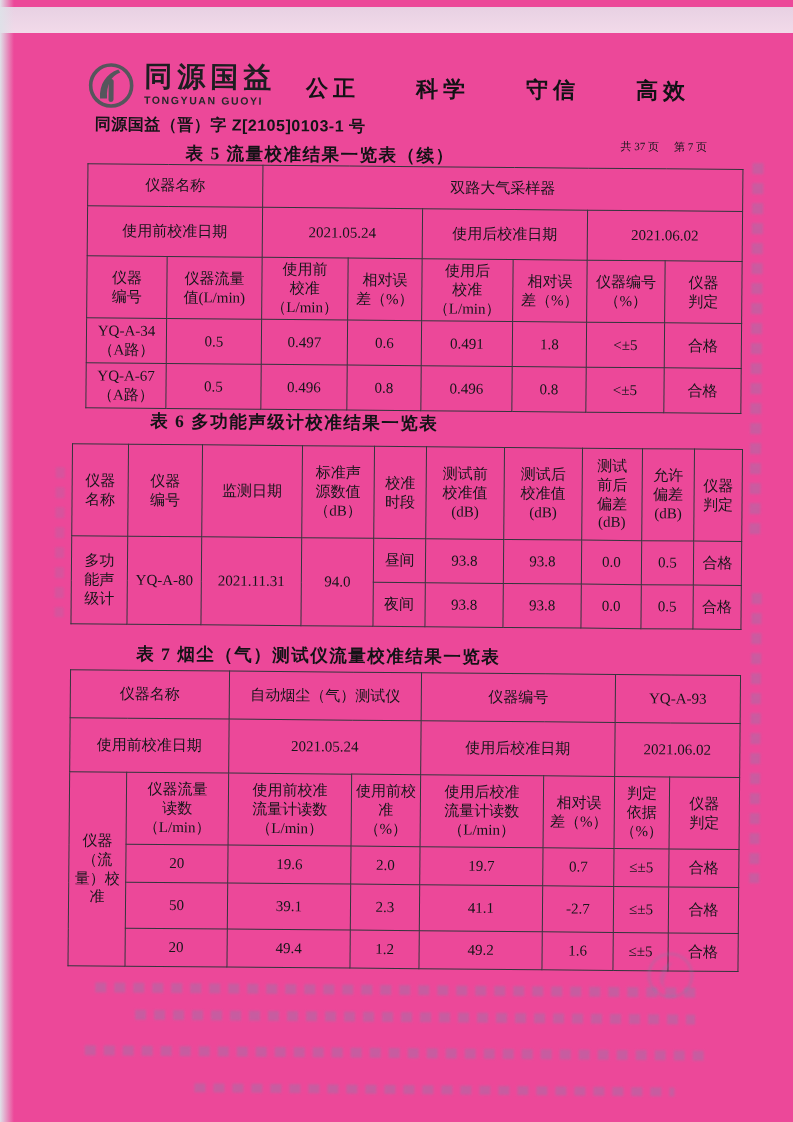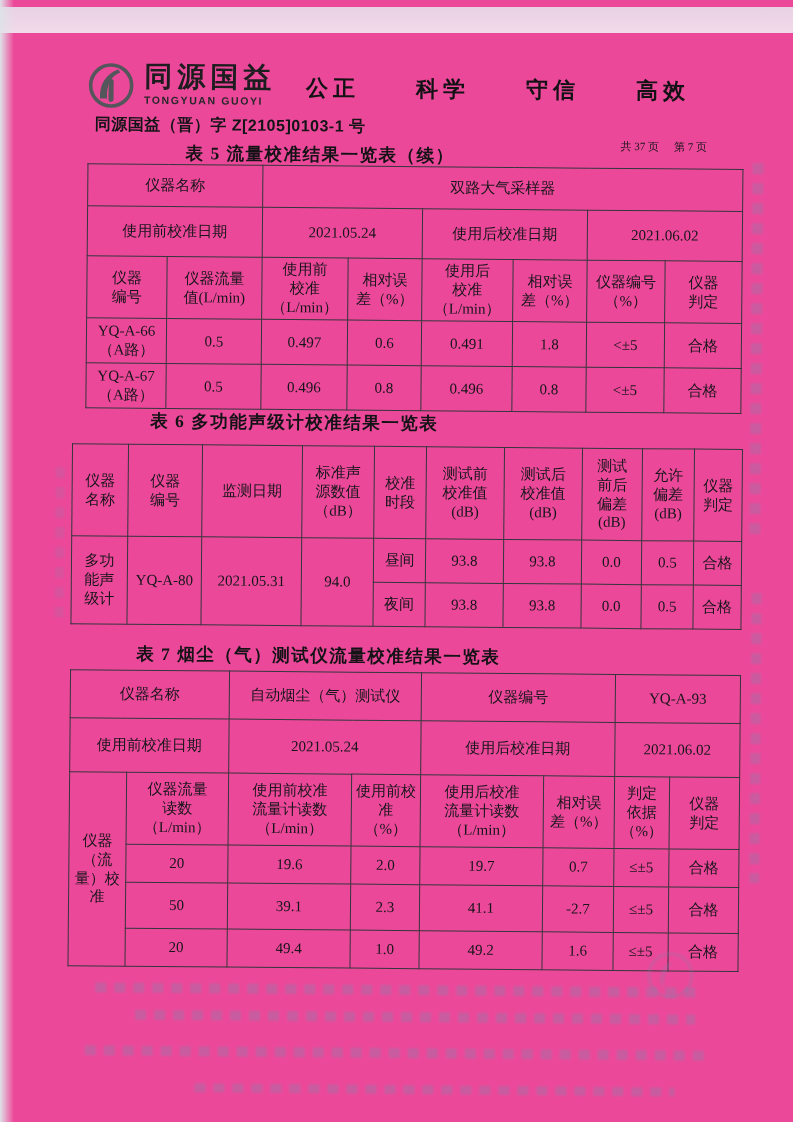--- a/index.html
+++ b/index.html
@@ -134,21 +134,21 @@
 校准
 （L/min）</th>
         <th>相对误
 差（%）</th>
         <th>仪器编号
 （%）</th>
         <th>仪器
 判定</th>
       </tr>
       <tr class="data">
-        <td>YQ-A-66
+        <td>YQ-A-34
 （A路）</td>
         <td>0.5</td>
         <td>0.497</td>
         <td>0.6</td>
         <td>0.491</td>
         <td>1.8</td>
         <td>&lt;±5</td>
         <td>合格</td>
       </tr>
       <tr class="data">
@@ -205,21 +205,21 @@
 偏差
 (dB)</th>
         <th>仪器
 判定</th>
       </tr>
       <tr class="data">
         <td rowspan="2">多功
 能声
 级计</td>
         <td rowspan="2">YQ-A-80</td>
-        <td rowspan="2">2021.05.31</td>
+        <td rowspan="2">2021.11.31</td>
         <td rowspan="2">94.0</td>
         <td>昼间</td>
         <td>93.8</td>
         <td>93.8</td>
         <td>0.0</td>
         <td>0.5</td>
         <td>合格</td>
       </tr>
       <tr class="data">
         <td>夜间</td>
@@ -293,21 +293,21 @@
         <td>39.1</td>
         <td>2.3</td>
         <td>41.1</td>
         <td>-2.7</td>
         <td>≤±5</td>
         <td>合格</td>
       </tr>
       <tr class="d3">
         <td>20</td>
         <td>49.4</td>
-        <td>1.0</td>
+        <td>1.2</td>
         <td>49.2</td>
         <td>1.6</td>
         <td>≤±5</td>
         <td>合格</td>
       </tr>
     </tbody>
       </table>
 
     <div class="bleed-v" style="left:750px; top:160px; width:11px; height:380px;"></div>
     <div class="bleed-v" style="left:753px; top:590px; width:10px; height:290px;"></div>

